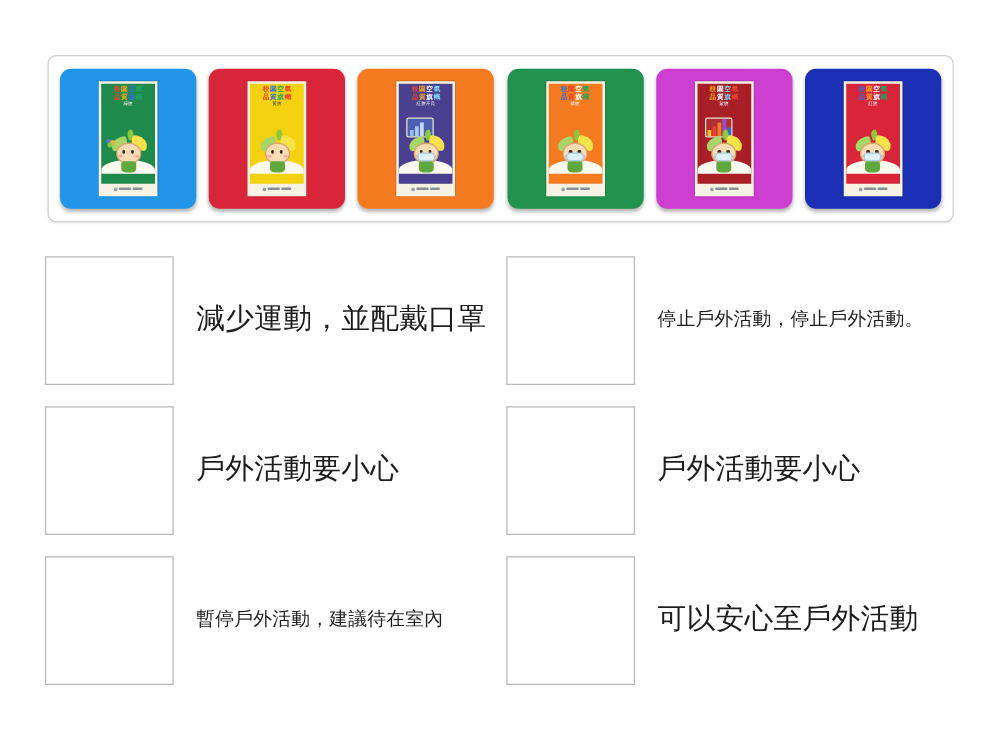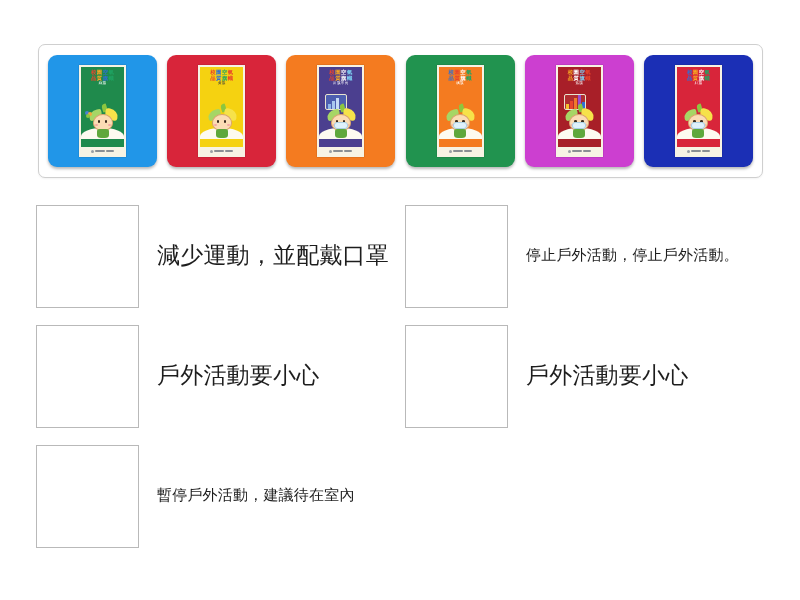--- a/index.html
+++ b/index.html
@@ -502,15 +502,19 @@
         <div class="match-label size-lg">戶外活動要小心</div>
       </div>
       <div class="match-item">
         <div class="drop-zone"></div>
         <div class="match-label size-lg">戶外活動要小心</div>
       </div>
       <div class="match-item">
         <div class="drop-zone"></div>
         <div class="match-label size-sm">暫停戶外活動，建議待在室內</div>
       </div>
+      <div class="match-item">
+        <div class="drop-zone"></div>
+        <div class="match-label size-lg">可以安心至戶外活動</div>
+      </div>
     </div>
 
 </div>
 
 </body></html>

